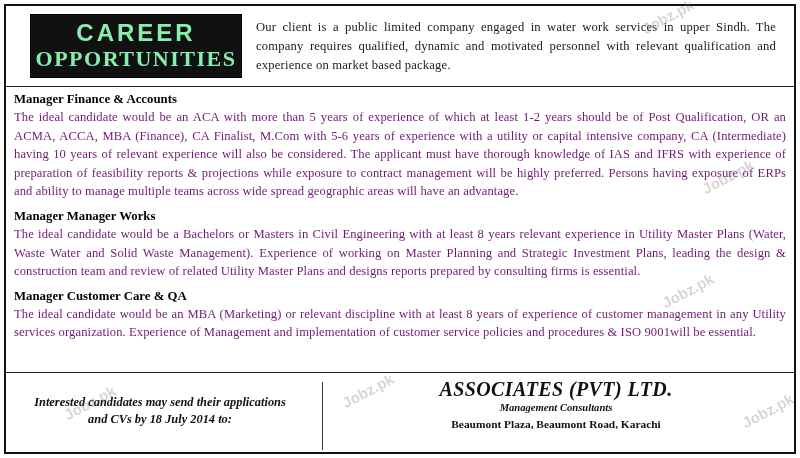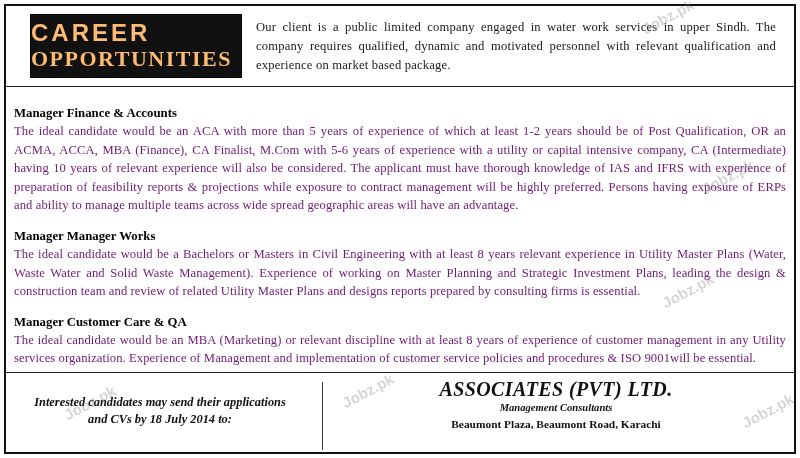--- a/index.html
+++ b/index.html
@@ -38,25 +38,25 @@
     width: 100%;
     height: 78px;
   }
   .career-box {
     position: absolute;
     left: 24px;
     top: 8px;
     width: 210px;
     height: 62px;
     background: #111;
-    color: #fdba74;
+    color: #86efac;
     display: flex;
     flex-direction: column;
     justify-content: center;
-    align-items: flex-start;
+    align-items: center;
     border: 1px solid #000;
   }
   .career-box .l1 {
     font-family: "Liberation Sans", sans-serif;
     font-weight: bold;
     font-size: 24px;
     letter-spacing: 3px;
     line-height: 26px;
   }
   .career-box .l2 {
@@ -87,21 +87,20 @@
   }
   
   .sections {
     position: absolute;
     left: 8px;
     top: 86px;
     width: 772px;
   }
   .section {
     margin-bottom: 8px;
-    margin-top: 14px;
   }
   .sec-title {
     font-family: "Liberation Serif", serif;
     font-weight: bold;
     font-size: 12.8px;
     color: #000;
     margin-bottom: 1px;
   }
   .sec-body {
     font-size: 12.6px;

